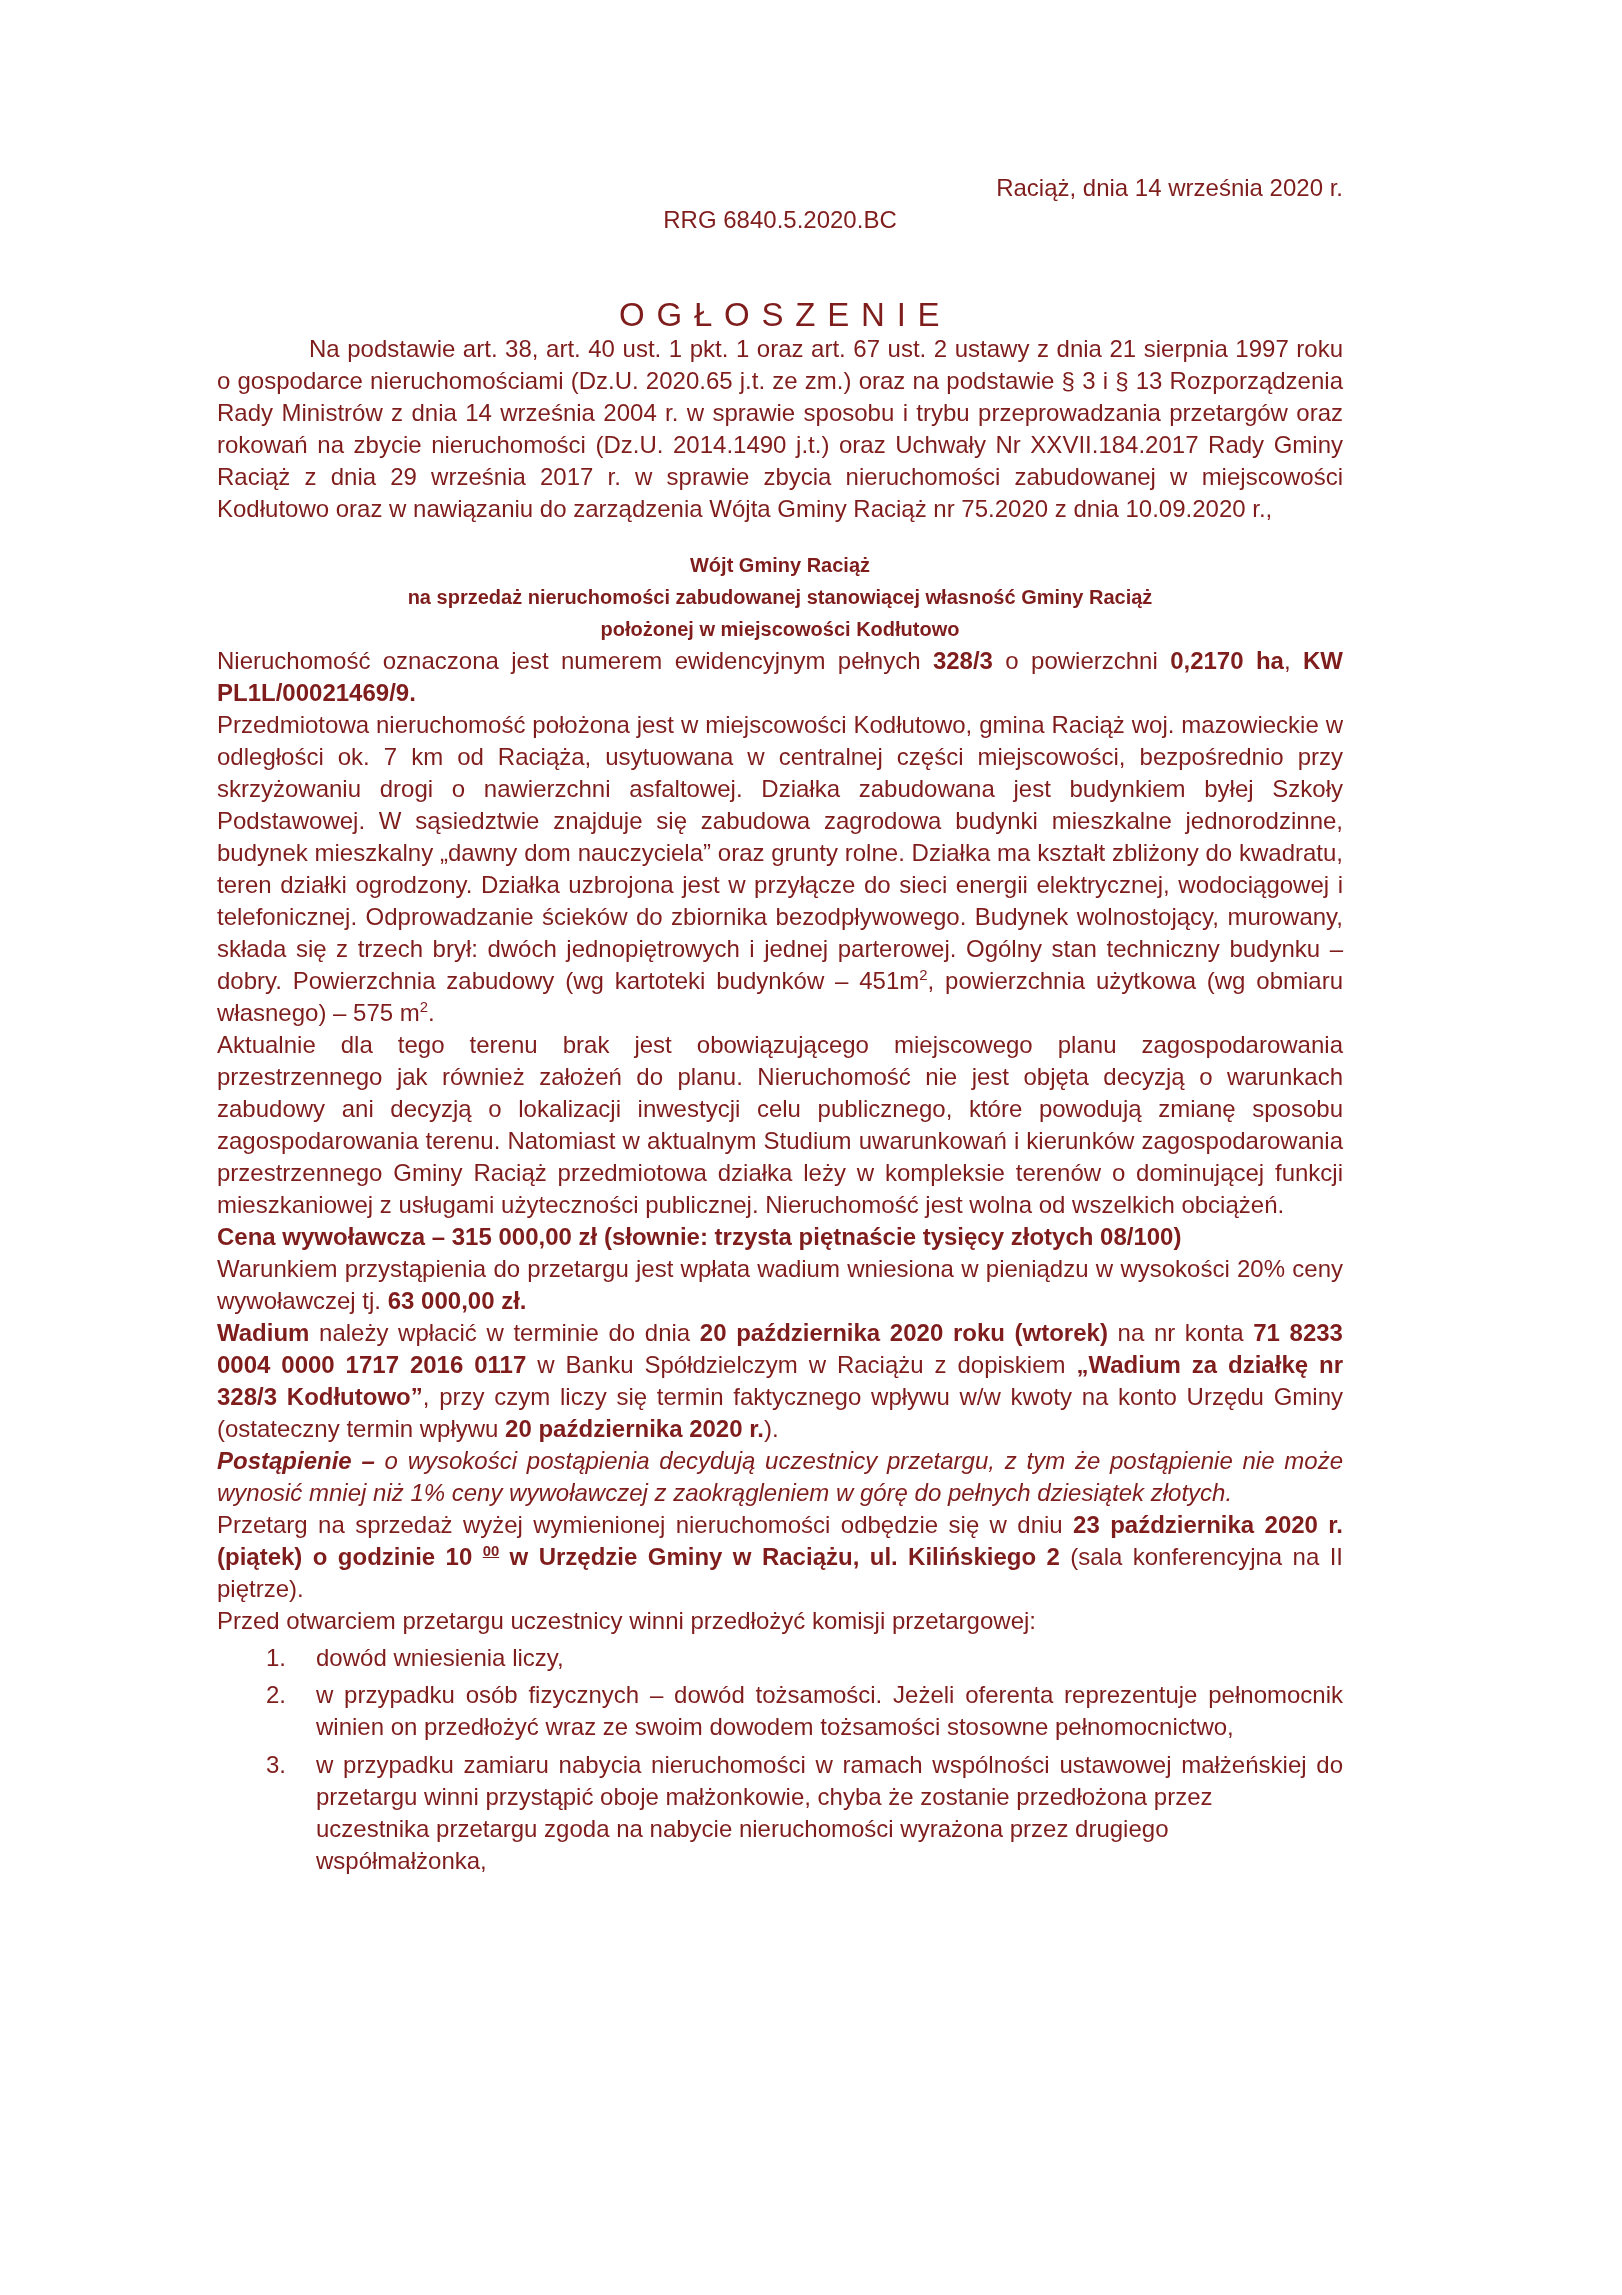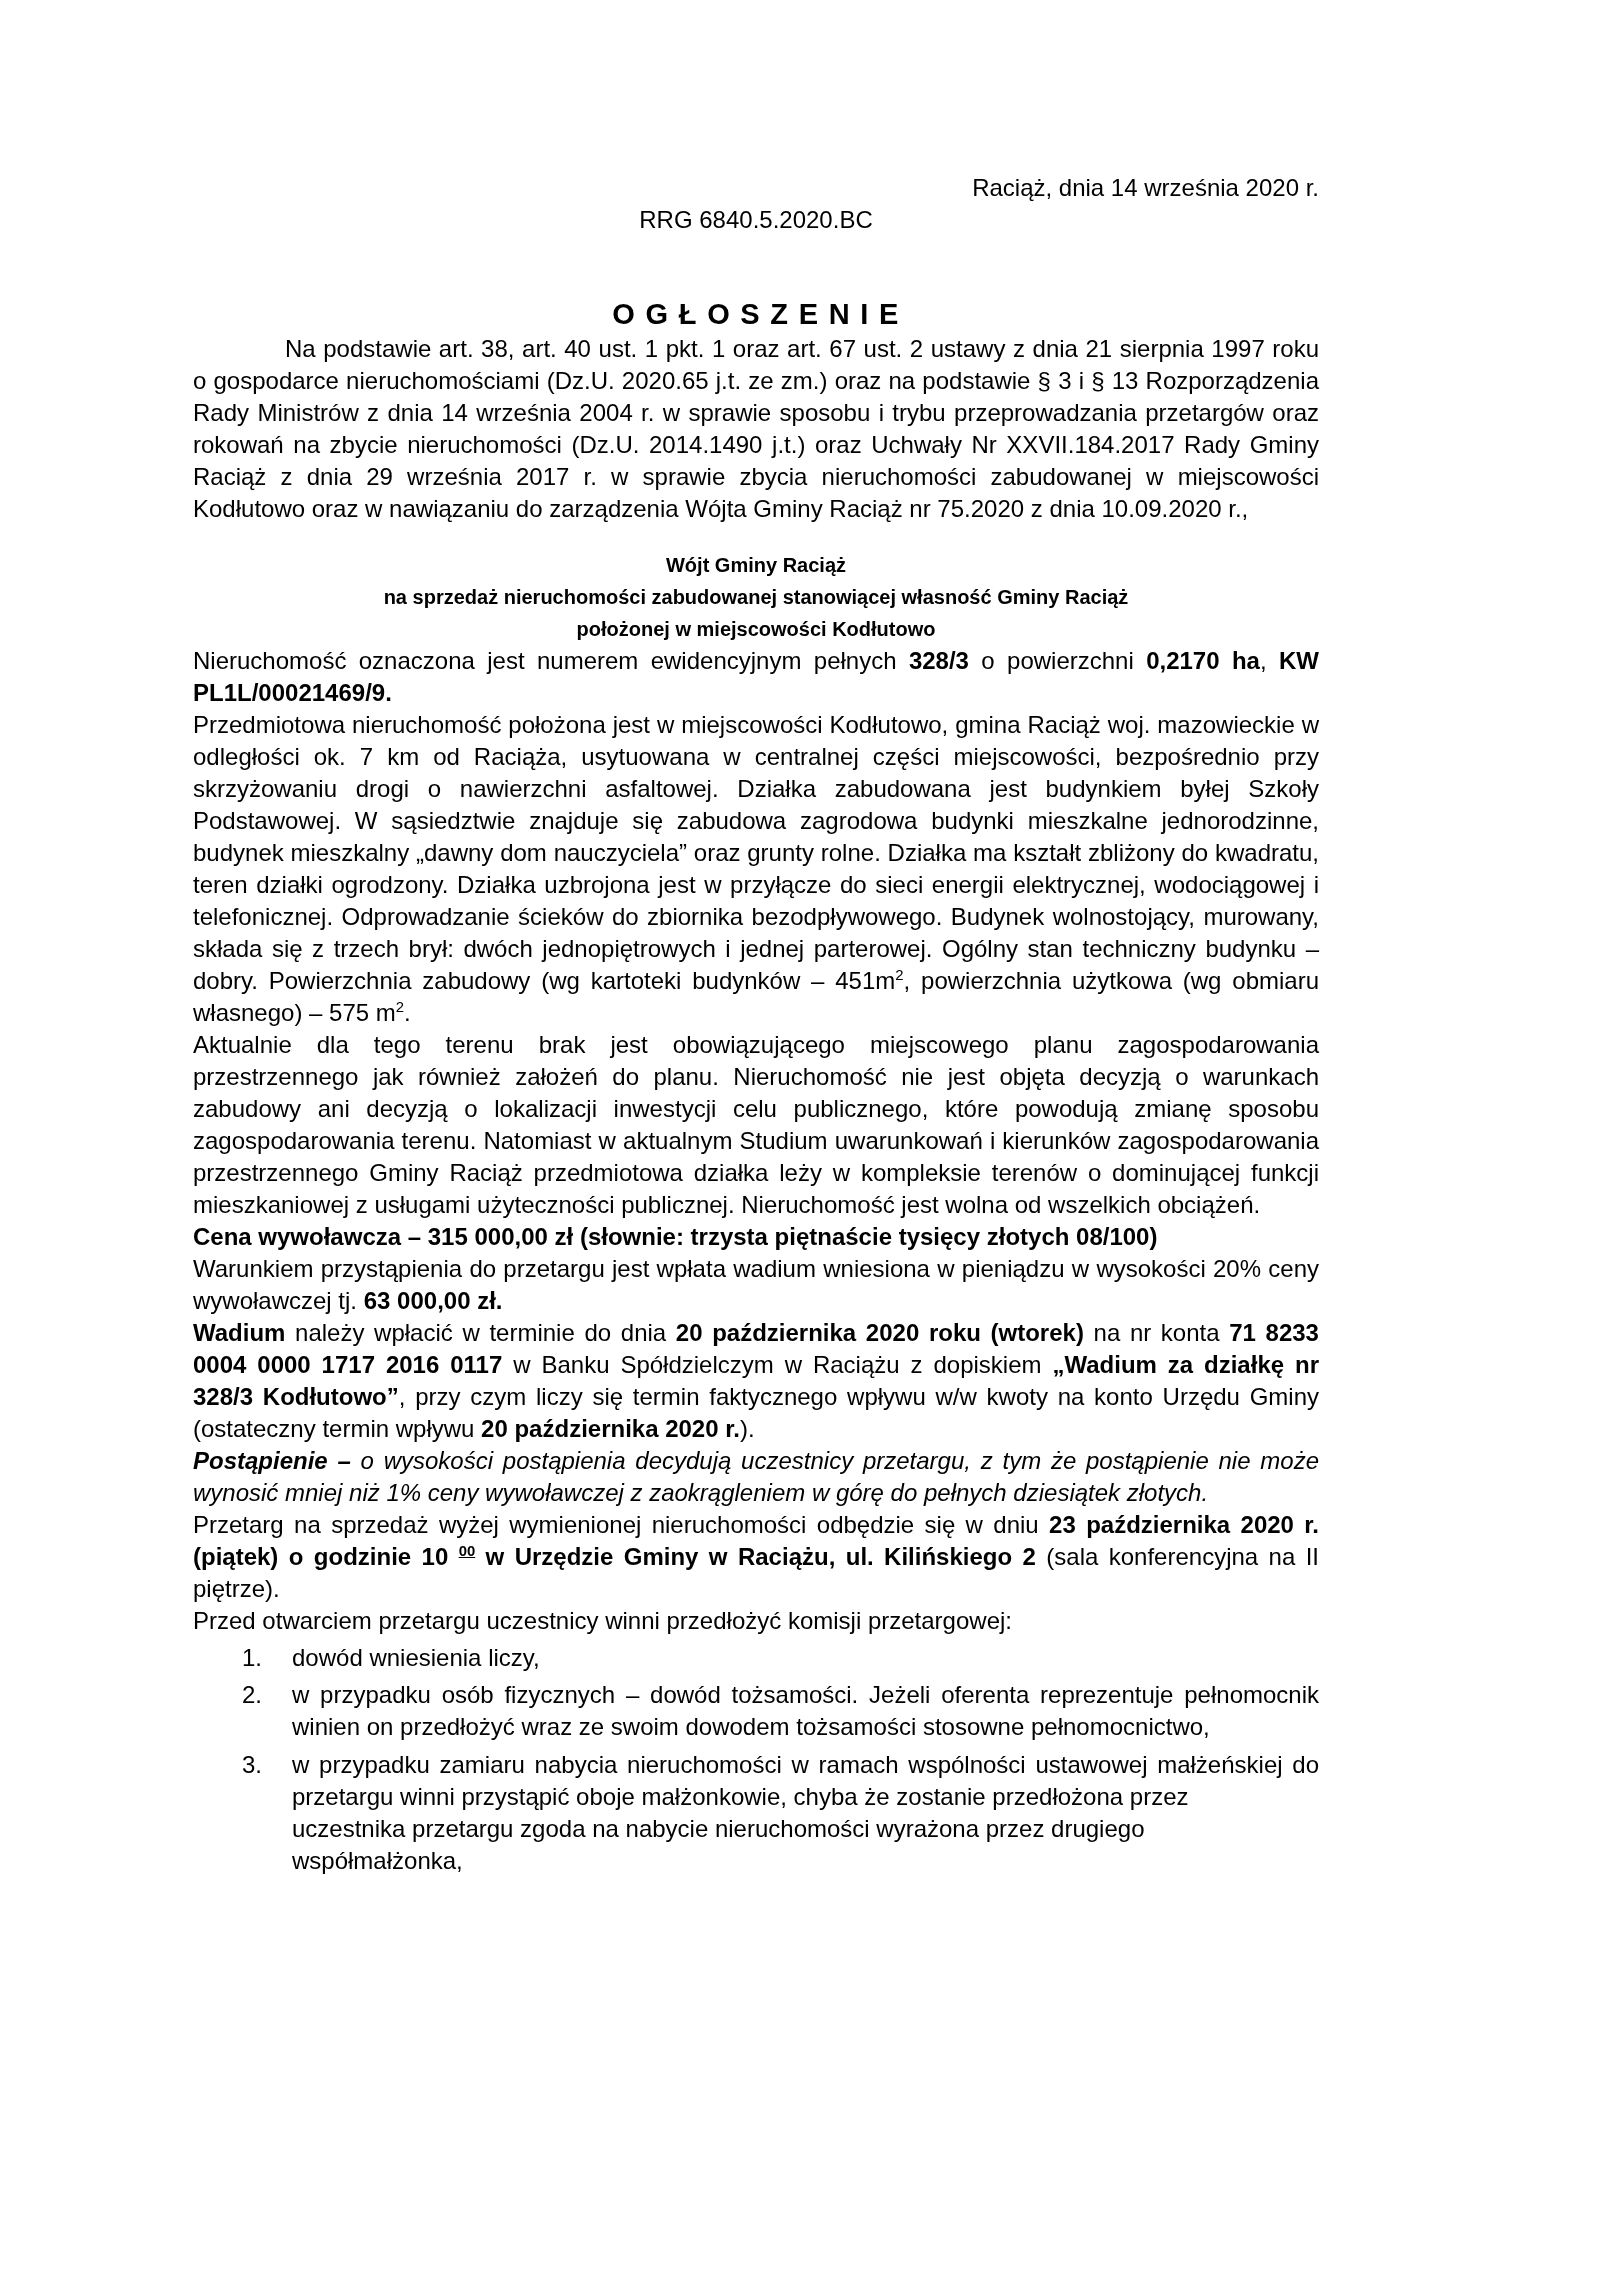--- a/index.html
+++ b/index.html
@@ -6,38 +6,39 @@
     margin: 0;
     padding: 0;
     background: #ffffff;
   }
   .page {
     position: relative;
     width: 1507px;
     height: 2295px;
     box-sizing: border-box;
     background: #ffffff;
-    color: #000000;
+    color: #7f1d1d;
     padding: 172px 188px 131px 193px;
     font-family: "Liberation Sans", "DejaVu Sans", sans-serif;
     font-size: 24px;
     line-height: 32px;
     overflow: hidden;
+    margin-left: 24px;
   }
   .date-line {
     text-align: right;
   }
   .ref-line {
     text-align: center;
   }
   .doc-title {
     margin-top: 60px;
     text-align: center;
-    font-weight: bold;
-    font-size: 29px;
+    font-weight: normal;
+    font-size: 33px;
     line-height: 37px;
     letter-spacing: 1.3px;
   }
   p.para {
     margin: 0;
     text-align: justify;
   }
   .intro {
     margin-top: 68px;
     text-indent: 92px;

